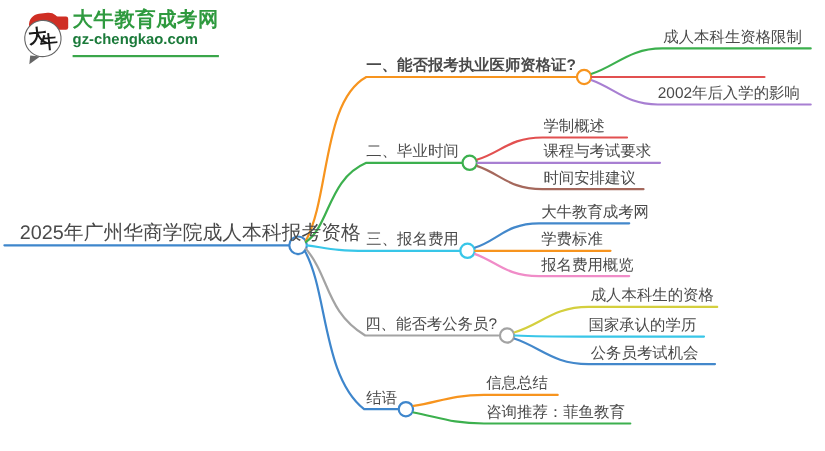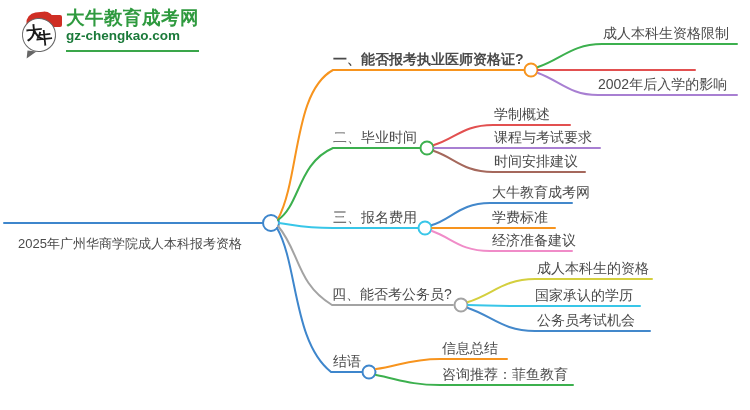--- a/index.html
+++ b/index.html
@@ -7,21 +7,21 @@
     position:relative;width:750px;height:410px;background:#ffffff;
     font-family:"Liberation Sans","DejaVu Sans",sans-serif;overflow:hidden;
   }
   .links{position:absolute;left:0;top:0;}
   .links path{fill:none;stroke-width:2;stroke-linecap:round;}
   .links circle{fill:#ffffff;stroke-width:2;}
   .label{
     position:absolute;white-space:nowrap;color:#4a4a4a;font-size:14px;
     line-height:16px;cursor:default;
   }
-  .label.root{font-size:13px;margin-top:33px;}
+  .label.root{font-size:18px;}
   
   .logo{position:absolute;left:20px;top:8px;display:flex;align-items:flex-start;}
   .logo-badge{position:relative;width:42px;height:48px;}
   .logo-arc{
     position:absolute;left:6px;top:4px;width:28px;height:13px;
     background:#cf2e24;border-radius:14px 14px 4px 4px;transform:rotate(-6deg);
   }
   .logo-seal{
     position:absolute;right:0px;top:7px;width:12px;height:12px;background:#cf2e24;
     border-radius:2px;color:#fff;font-size:7px;line-height:12px;text-align:center;
@@ -103,21 +103,21 @@
   <div class="label" style="left:598px;top:76px;">2002年后入学的影响</div>
 
   <div class="label" style="left:333px;top:129px;">二、毕业时间</div>
   <div class="label" style="left:494px;top:106px;">学制概述</div>
   <div class="label" style="left:494px;top:129px;">课程与考试要求</div>
   <div class="label" style="left:494px;top:153px;">时间安排建议</div>
 
   <div class="label" style="left:333px;top:209px;">三、报名费用</div>
   <div class="label" style="left:492px;top:184px;">大牛教育成考网</div>
   <div class="label" style="left:492px;top:209px;">学费标准</div>
-  <div class="label" style="left:492px;top:232px;">经济准备建议</div>
+  <div class="label" style="left:492px;top:232px;">报名费用概览</div>
 
   <div class="label" style="left:332px;top:286px;">四、能否考公务员?</div>
   <div class="label" style="left:537px;top:260px;">成人本科生的资格</div>
   <div class="label" style="left:535px;top:287px;">国家承认的学历</div>
   <div class="label" style="left:537px;top:312px;">公务员考试机会</div>
 
   <div class="label" style="left:333px;top:353px;">结语</div>
   <div class="label" style="left:442px;top:340px;">信息总结</div>
   <div class="label" style="left:442px;top:366px;">咨询推荐：菲鱼教育</div>
 

